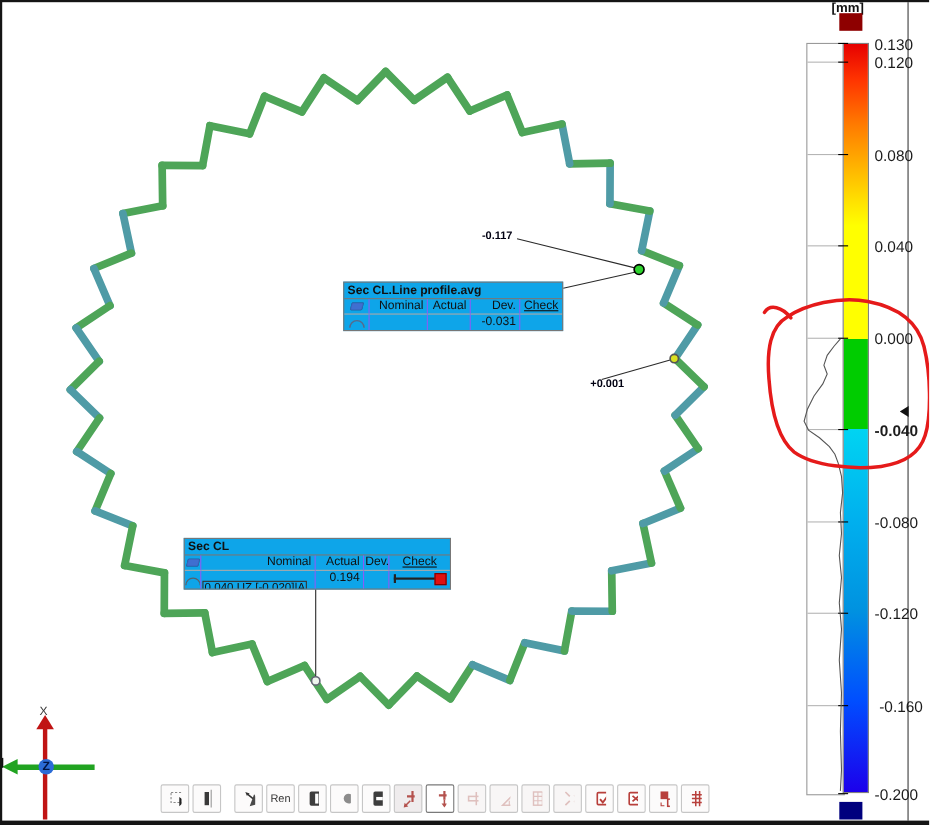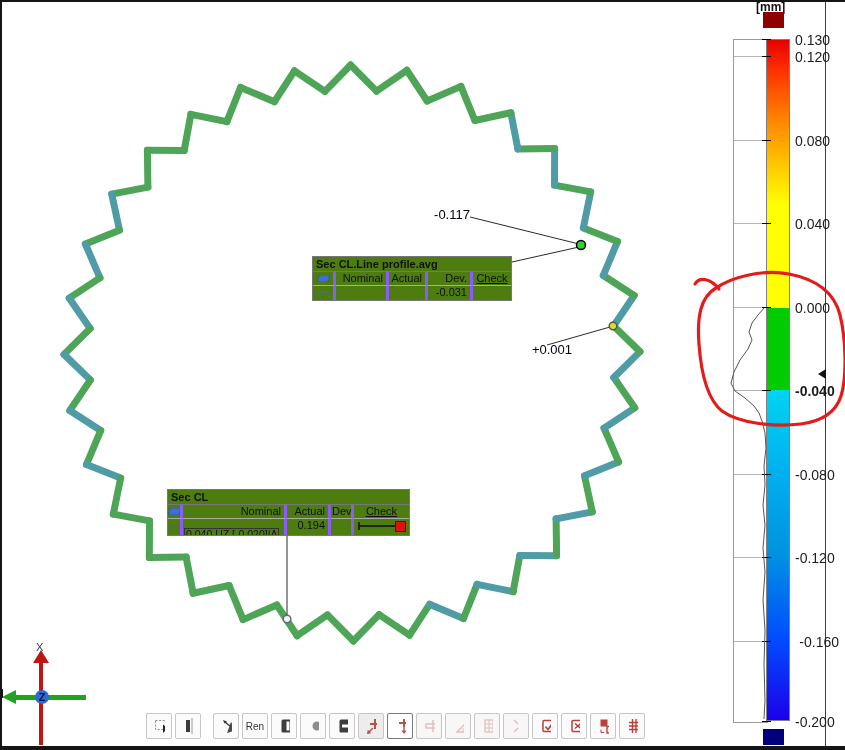--- a/index.html
+++ b/index.html
@@ -17,33 +17,33 @@
   #colorbar{position:absolute;left:766px;top:39px;width:24px;height:682px;border:1px solid #808080;z-index:2;box-sizing:border-box;}
   .scale-tick{position:absolute;left:762px;width:9px;height:1px;background:#000;z-index:3;}
   .scale-label{position:absolute;left:795px;width:44px;font-size:14px;color:#1c1c1c;z-index:3;}
   #unit-label{position:absolute;left:756px;top:0px;font-size:12px;font-weight:600;color:#111;z-index:3;}
   #overflow-sq{position:absolute;left:763px;top:12px;width:21px;height:16px;z-index:3;}
   #underflow-sq{position:absolute;left:763px;top:729px;width:21px;height:16px;z-index:3;}
   #right-border{position:absolute;left:825px;top:2px;width:1px;height:744px;background:#3c3c3c;z-index:2;}
   #scale-marker{position:absolute;left:818px;top:369px;width:0;height:0;border-top:5px solid transparent;border-bottom:5px solid transparent;border-right:8px solid #111;z-index:4;}
 
   
-  .bubble{position:absolute;z-index:6;border-radius:5px;font-size:13px;font-weight:400;color:#001;display:flex;align-items:center;justify-content:center;}
+  .bubble{position:absolute;z-index:6;border-radius:5px;font-size:10px;font-weight:700;color:#001;display:flex;align-items:center;justify-content:center;}
   #neg-bubble{left:433px;top:205px;width:38px;height:18px;}
   #pos-bubble{left:529px;top:341px;width:46px;height:17px;}
 
   
-  .ann-table{position:absolute;background:#4d7c0f;border:1px solid #777;font-size:11px;color:#111;z-index:6;}
+  .ann-table{position:absolute;background:#0ea5e9;border:1px solid #777;font-size:11px;color:#111;z-index:6;}
   .ann-title{font-weight:bold;padding:1px 3px;border-bottom:1px solid #777;height:12px;line-height:12px;}
   .ann-row{display:grid;height:14px;line-height:13px;}
   #table-avg{left:312px;top:256px;width:198px;}
   #table-avg .ann-row{grid-template-columns:23px 53px 39px 45px auto;}
   #table-sec{left:167px;top:489px;width:241px;}
   #table-sec .ann-row{grid-template-columns:15px 104px 44px 23px auto;}
-  .cell{border-right:3px solid #8b5cf6;padding:0 3px 0 1px;overflow:hidden;white-space:nowrap;box-sizing:border-box;}
+  .cell{border-right:1px solid #8b5cf6;padding:0 3px 0 1px;overflow:hidden;white-space:nowrap;box-sizing:border-box;}
   .cell:last-child{border-right:none;text-decoration:underline;}
   .hdr .cell{border-bottom:1px solid #aaa;}
   .num{text-align:right;}
   .ctr{text-align:center;padding:0 1px;}
   .icon-cell{display:flex;align-items:center;justify-content:center;padding:0;}
   .flag-icon{width:11px;height:7px;background:#3f6fd0;border-radius:1px;transform:skewX(-14deg);box-shadow:inset 0 0 1px #123;}
   .nominal-box{display:inline-block;border:1px solid #333;font-size:10.5px;line-height:11px;padding:0 1px;margin-top:9px;}
   .tol-bar{position:relative;width:48px;height:10px;margin:2px auto 0 auto;}
   .tol-line{position:absolute;left:0;top:4px;width:46px;height:2px;background:#222;}
   .tol-tick{position:absolute;left:0;top:1px;width:2px;height:8px;background:#222;}

